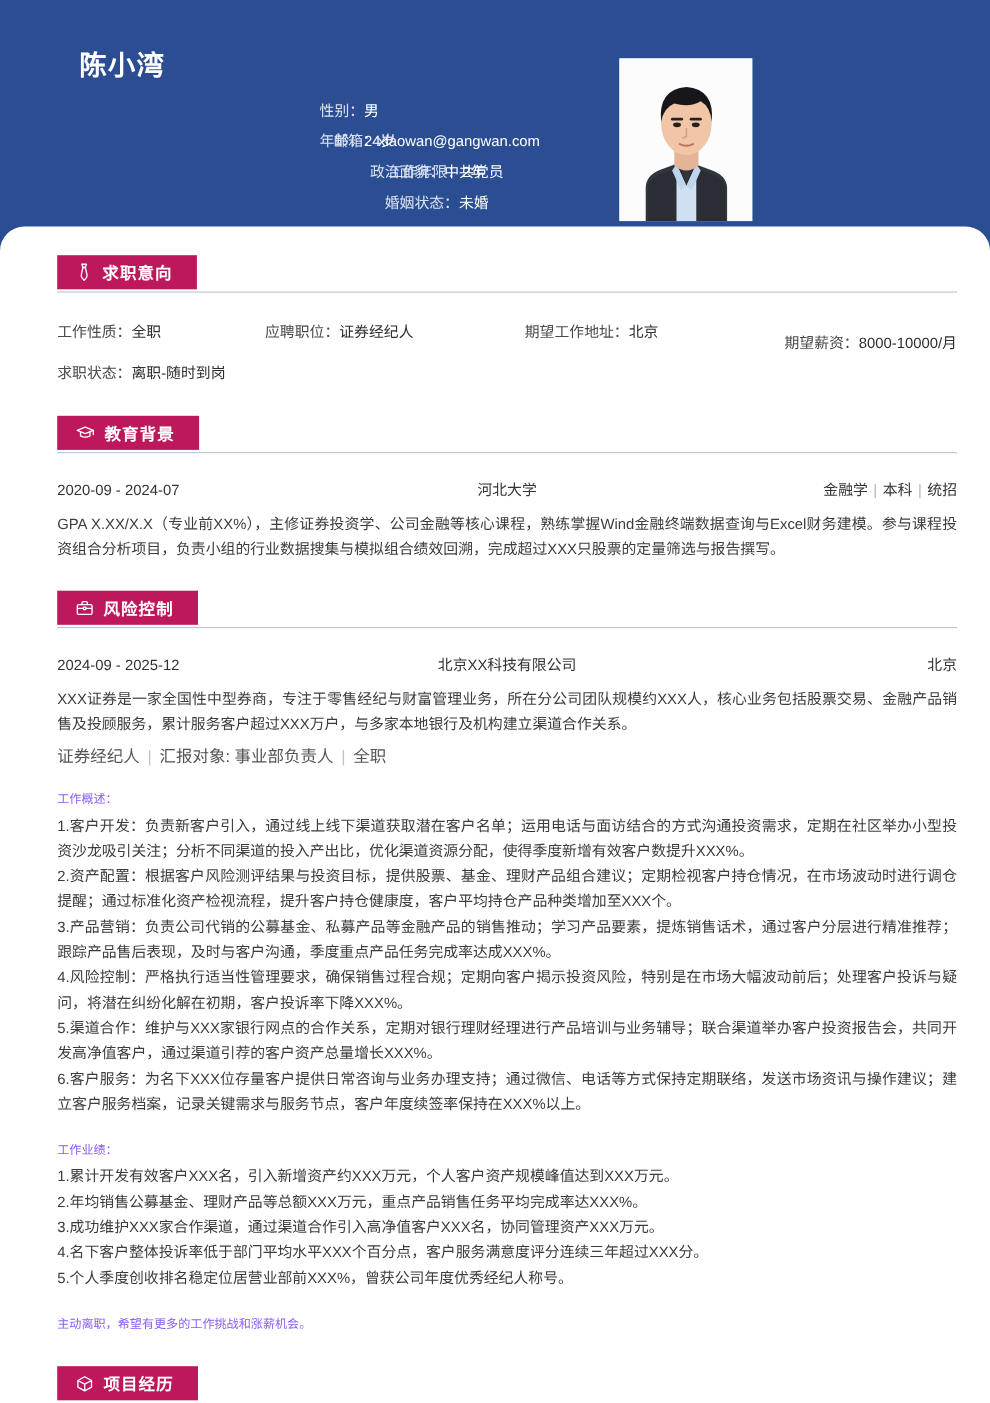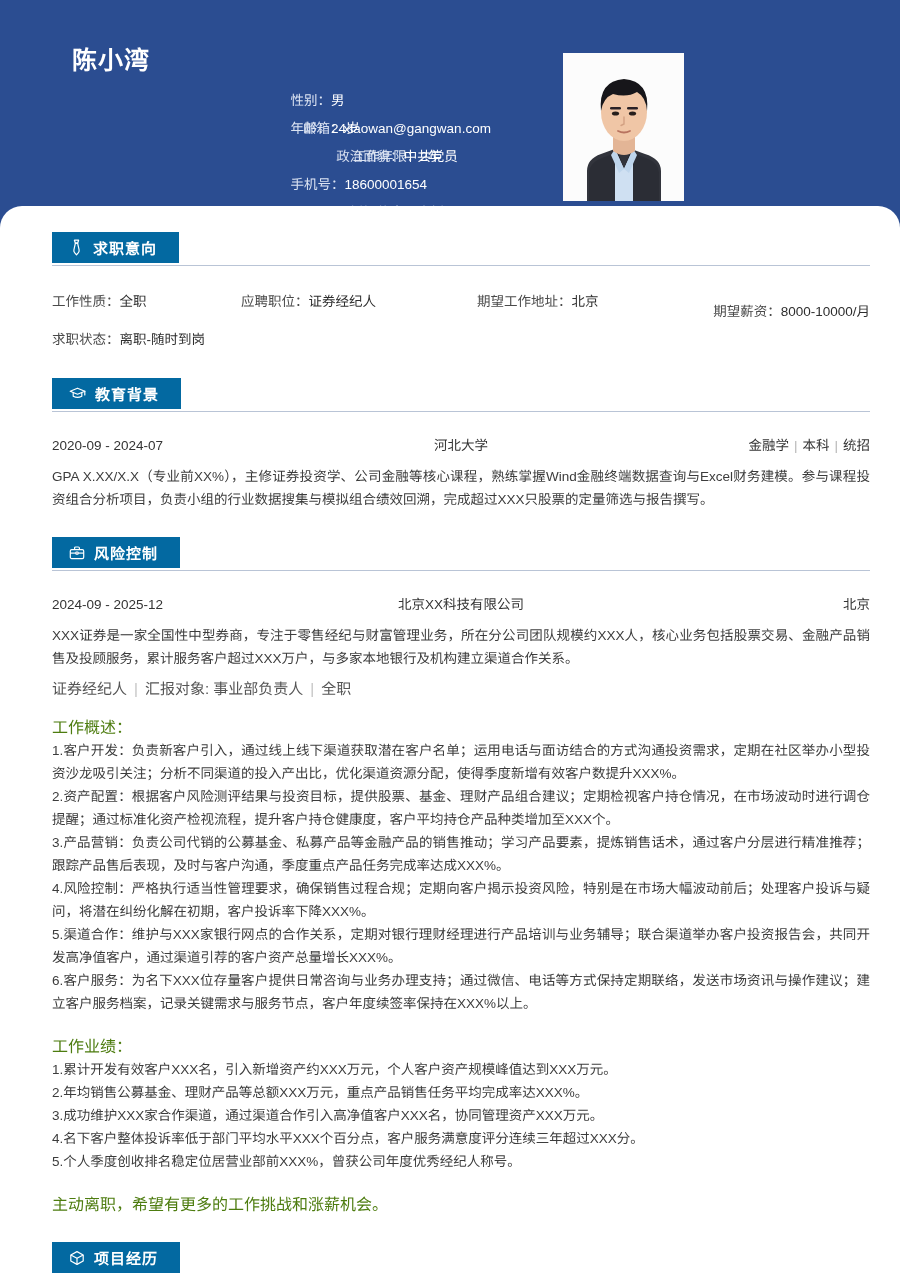--- a/index.html
+++ b/index.html
@@ -78,21 +78,21 @@
   .section { position:relative; }
   .sec-head {
     position:relative;
     margin:0 0 0 0;
     height:34px;
   }
   .sec-tab {
     display:inline-flex;
     align-items:center;
     gap:9px;
-    background:#0369a1;
+    background:#be185d;
     color:#ffffff;
     height:31px;
     padding:0 22px 0 17px;
     margin-left:52px;
     font-size:15px;
     font-weight:bold;
     letter-spacing:1px;
     vertical-align:top;
   }
   .sec-tab .sec-icon { display:inline-flex; align-items:center; }
@@ -148,21 +148,21 @@
     margin-top:8px;
   }
   .meta-line {
     font-size:15px;
     color:#555555;
     margin-top:8px;
     line-height:22px;
   }
   .meta-line .sep { color:#c2c2c2; padding:0 7px; }
 
-  .block-title { font-size:16px; color:#4d7c0f; line-height:23px; }
+  .block-title { font-size:11px; color:#8b5cf6; line-height:23px; }
   .bullets { font-size:13.5px; line-height:23px; color:#3c3c3c; text-align:justify; }
   .bullets .b { display:block; }
   .spacer-12 { height:12px; }
   .spacer-16 { height:16px; }
   .spacer-20 { height:20px; }
   .spacer-26 { height:26px; }
 </style>
 </head>
 <body>
 
@@ -176,21 +176,20 @@
         <div class="info-cell c2"><span class="lbl">邮箱：</span><span class="val">xiaowan@gangwan.com</span></div>
       </div>
       <div class="info-row">
         <div class="info-cell c1"><span class="lbl">年龄：</span><span class="val">24岁</span></div>
         <div class="info-cell c2"><span class="lbl">工作年限：</span><span class="val">2年</span></div>
       </div>
       <div class="info-row">
         <div class="info-cell c2"><span class="lbl">政治面貌：</span><span class="val">中共党员</span></div>
       </div>
       <div class="info-row">
-        <div class="info-cell c1"><span class="lbl">手机号：</span><span class="val">18600001654</span></div>
         <div class="info-cell c2"><span class="lbl">婚姻状态：</span><span class="val">未婚</span></div>
       </div>
     </div>
 
     <div class="photo">
       <svg viewBox="0 0 121 148" xmlns="http://www.w3.org/2000/svg">
         <rect x="0" y="0" width="121" height="148" fill="#fcfcfc"></rect>
 
         <path d="M24 148 L24 118 Q24 106 38 101 L60 93 L82 101 Q98 106 98 118 L98 148 Z" fill="#32343c"></path>
         <path d="M26 148 L26 120 Q26 110 39 105 L55 99 L60 112 L52 148 Z" fill="#2b2d35"></path>

